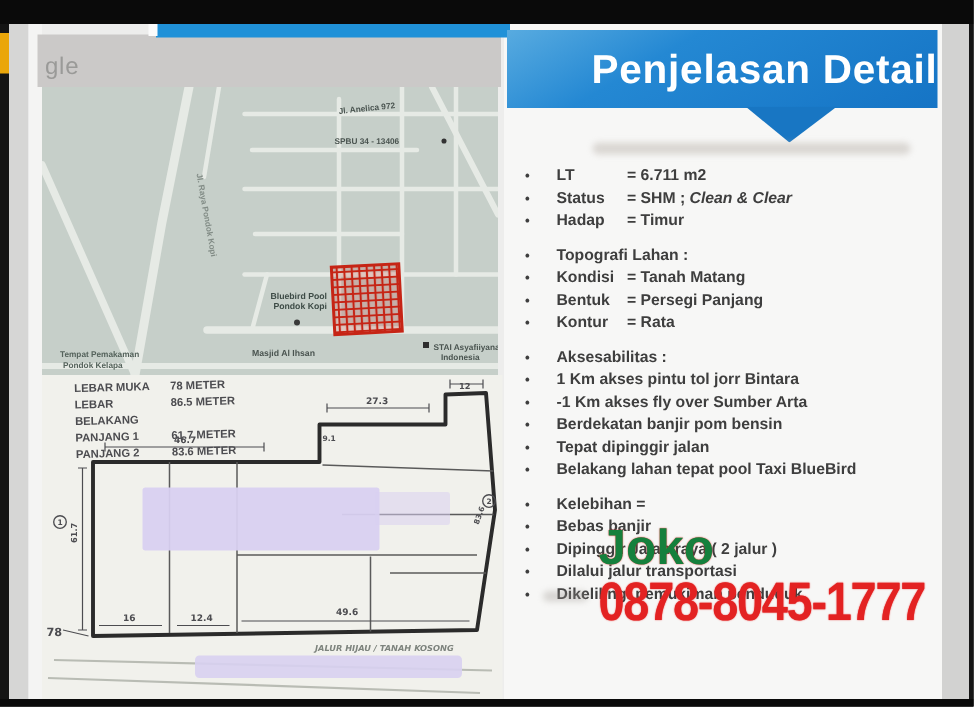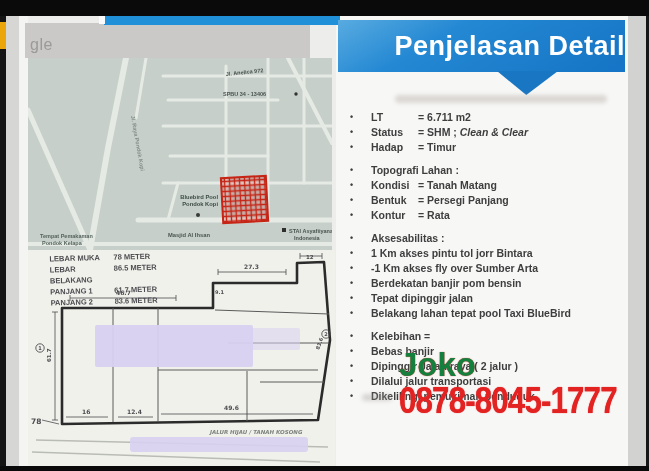--- a/index.html
+++ b/index.html
@@ -24,21 +24,21 @@
   .banner{position:absolute;left:338px;top:4px;width:287px;height:52px;
           background:linear-gradient(150deg,#58abe0 0%,#2488d3 35%,#1574c5 100%);
           display:flex;align-items:center;justify-content:flex-end;}
   .banner-title{color:#fff;font-size:27px;font-weight:600;letter-spacing:.5px;}
   .banner-tail{position:absolute;left:497px;top:55px;width:61px;height:24px;background:#1876c3;
                clip-path:polygon(0 0,100% 0,48% 100%);}
   .blur-redact{position:absolute;left:395px;top:79px;width:212px;height:8px;background:#b3aba3;
                opacity:.42;filter:blur(2px);border-radius:4px;}
 
   
-  .map-header{position:absolute;left:25px;top:7px;width:285px;height:35px;background:#cbc9c8;}
+  .map-header{position:absolute;left:25px;top:7px;width:309px;height:35px;background:#cbc9c8;}
   .map-logo{position:absolute;left:5px;top:13px;font-size:16px;color:#9a9a98;letter-spacing:.5px;}
   .map-title{position:absolute;left:38px;top:15px;font-size:13px;font-weight:700;color:#3f4040;}
   .map-body{position:absolute;left:28px;top:42px;width:304px;height:192px;background:#c6cfc9;}
 
   
   .sketch{position:absolute;left:28px;top:234px;width:307px;height:216px;background:#f1f1ec;}
   .sketch-notes{position:absolute;left:22px;top:2px;transform:rotate(-1.5deg);color:#4c4c50;}
   .note-row{display:flex;font-size:7.5px;font-weight:600;line-height:11px;}
   .note-label{display:inline-block;width:64px;}
 

